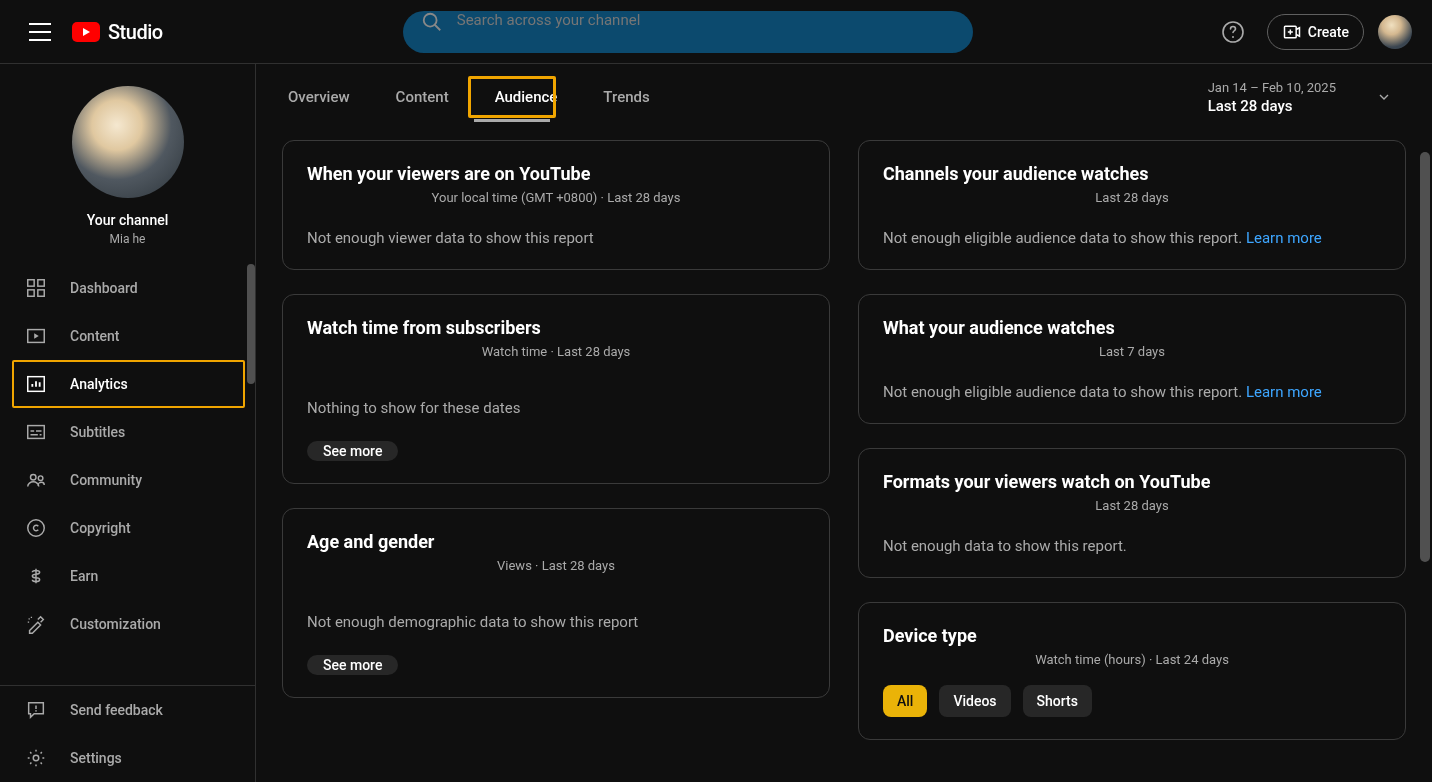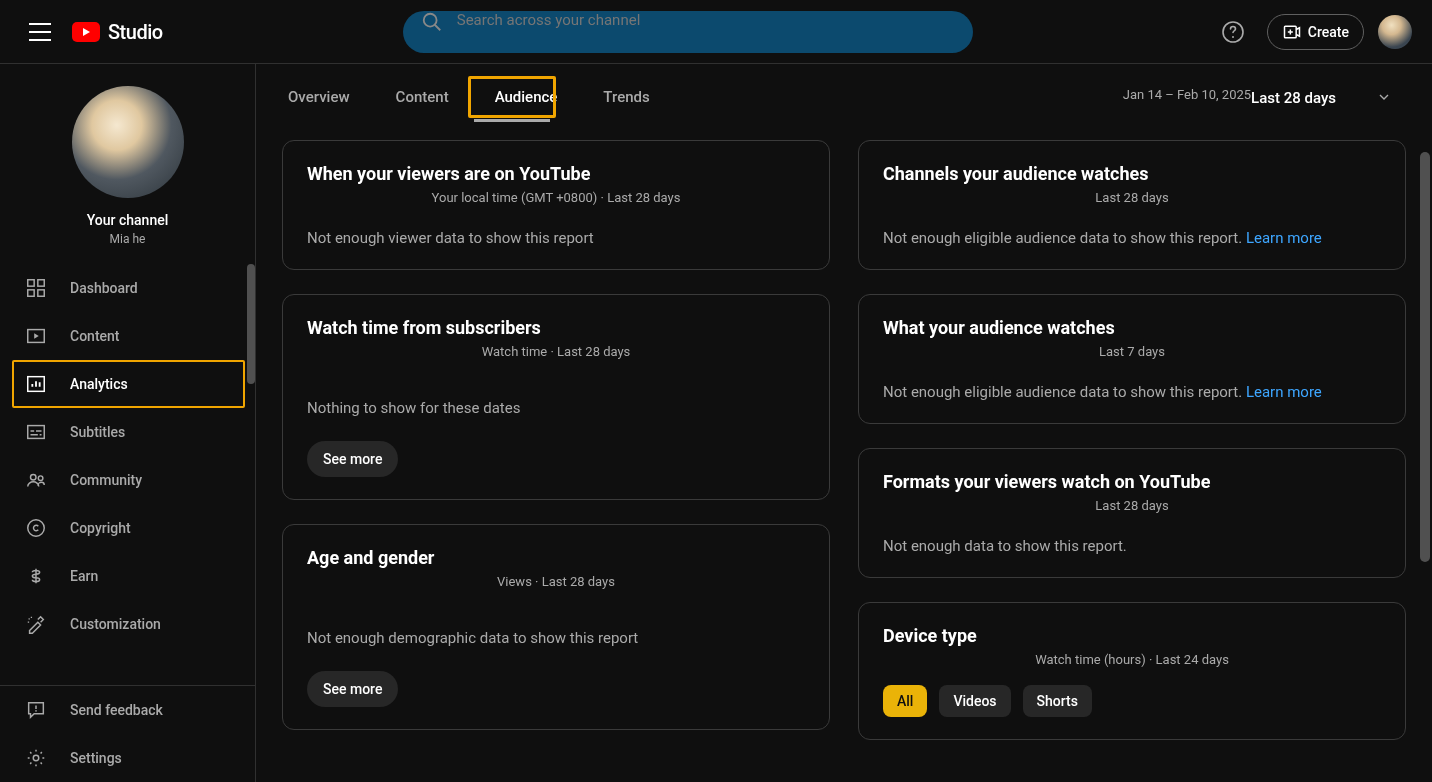--- a/index.html
+++ b/index.html
@@ -40,33 +40,33 @@
   
   
   .main { flex:1; display:flex; flex-direction:column; position:relative; }
   .tabs-row { height:66px; display:flex; align-items:center; justify-content:space-between; padding: 0 40px 0 26px; }
   .tabs { display:flex; gap:34px; align-items:center; position:relative; }
   .tab { color:#aaa; font-size:15px; font-weight:500; cursor:pointer; padding: 6px 6px; }
   .tab.active { color:#fff; }
   .tab-highlight { position:absolute; border:3px solid #f0a500; border-radius:2px; top:-6px; height:42px; pointer-events:none; }
   .tab-underline { position:absolute; height:3px; background:#aaa; bottom:-10px; }
   .date-picker { display:flex; align-items:center; gap:40px; cursor:pointer; }
-  .date-col { display:flex; align-items:flex-start; }
+  .date-col { display:flex; flex-direction:column; align-items:flex-start; }
   .date-range { font-size:13px; color:#aaa; }
   .date-label { font-size:15px; color:#fff; font-weight:500; margin-top:2px; }
   
   .content-area { flex:1; overflow-y:auto; padding: 10px 26px 20px 26px; position:relative; }
   .cols { display:flex; gap:28px; }
   .col { flex:1; display:flex; flex-direction:column; gap:24px; }
   
   .card { border:1px solid #3a3a3a; border-radius:12px; padding:22px 24px; }
   .card-title { font-size:18px; font-weight:700; color:#fff; }
   .card-sub { font-size:13px; color:#aaa; margin-top:6px;text-align:center; }
   .card-msg { font-size:15px; color:#aaa; margin-top:24px; }
-  .see-more { display:inline-block; margin-top:24px; background:#272727; color:#fff; border:none; border-radius:18px; height:36px; padding:0 16px; font-size:14px; font-weight:500; cursor:pointer; }
+  .see-more { display:inline-block; margin-top:24px; background:#272727; color:#fff; border:none; border-radius:18px; height:20px; padding:0 16px; font-size:14px; font-weight:500; cursor:pointer; }
   .learn-more { color:#3ea6ff; cursor:pointer; }
   
   .chips { display:flex; gap:12px; margin-top:18px; }
   .chip { height:32px; padding:0 14px; border-radius:8px; display:flex; align-items:center; font-size:14px; font-weight:500; cursor:pointer; }
   .chip.active { background:#eab308; color:#0f0f0f; }
   .chip.inactive { background:#272727; color:#fff; }
   
   .main-scroll-thumb { position:absolute; right:2px; top:88px; width:10px; height:410px; background:#505050; border-radius:5px; }
   
   svg { display:block; }

